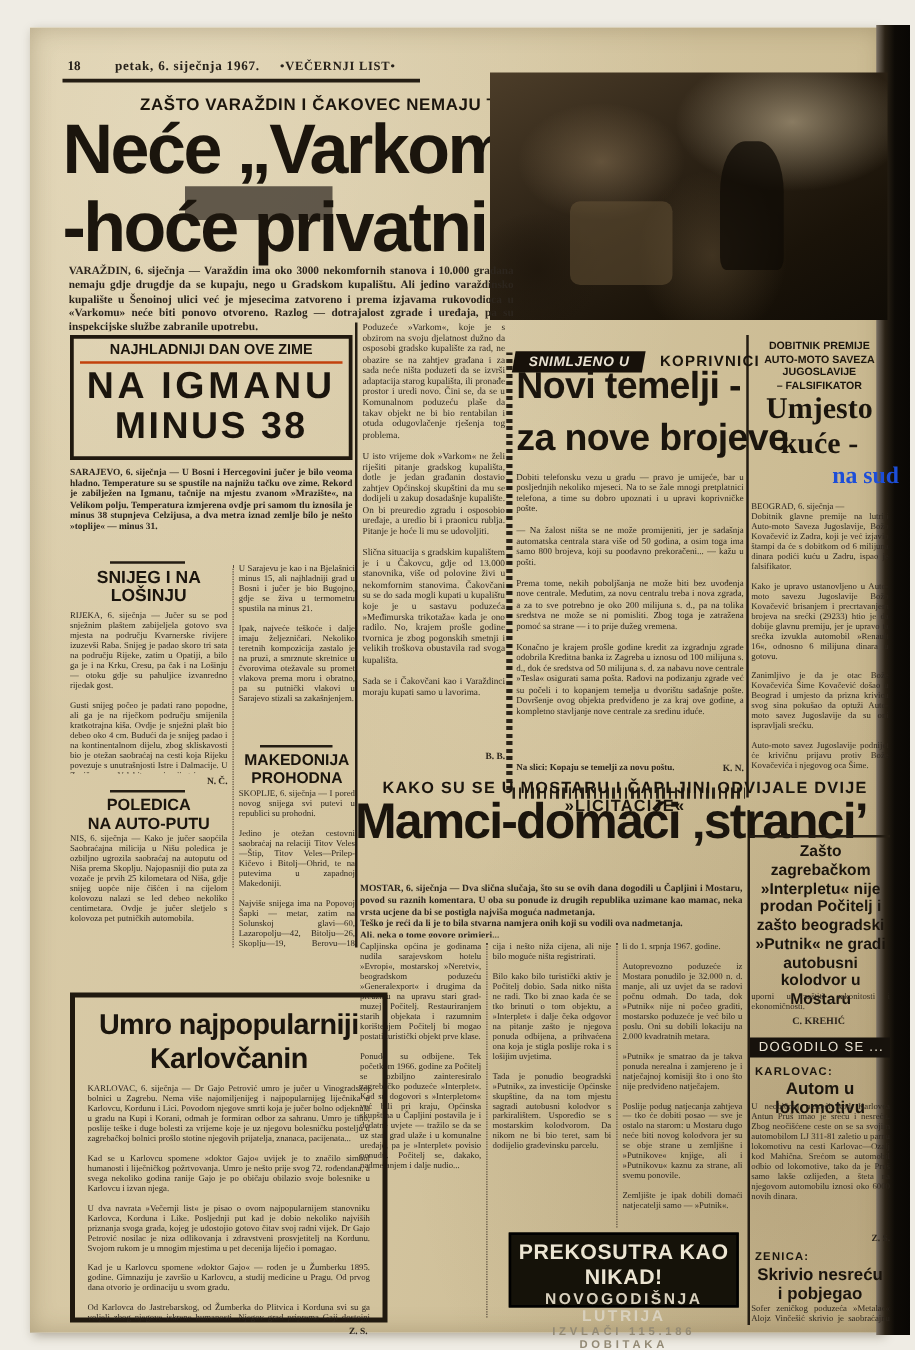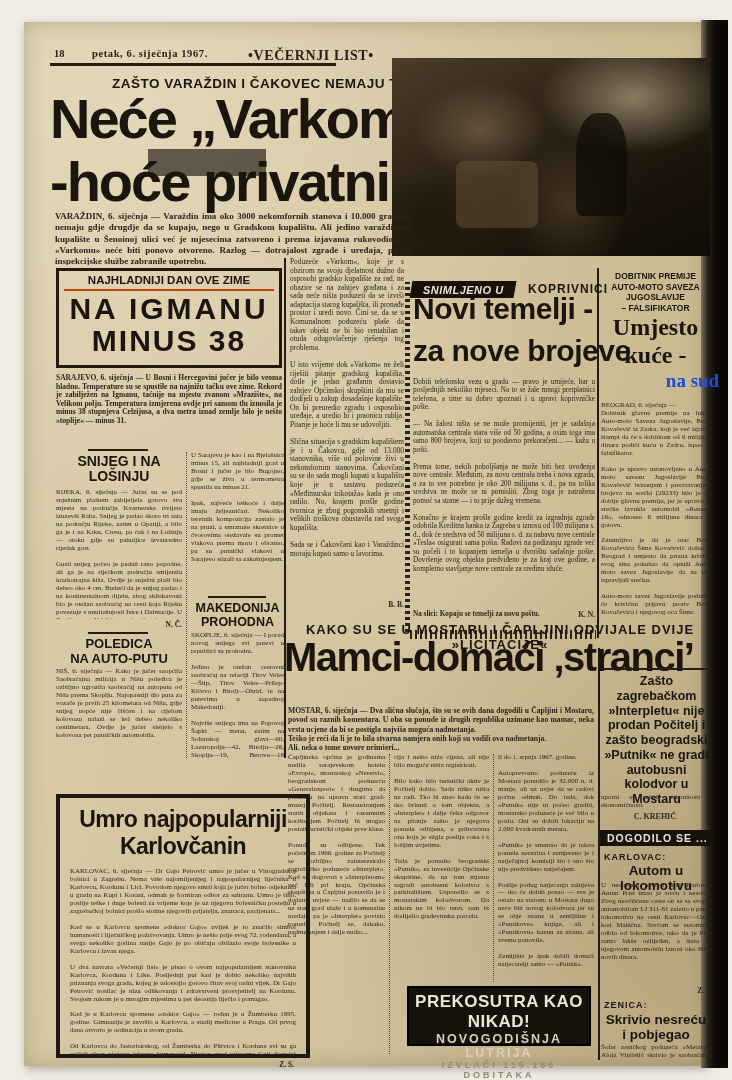--- a/index.html
+++ b/index.html
@@ -34,33 +34,33 @@
       linear-gradient(152deg,#4c3d29 0%,#2d2316 40%,#1a1309 74%,#100c06 100%);}
   .boxframe{border:3px solid #20190f;box-sizing:border-box;}
   .badge{background:#17110a;transform:skewX(-10deg);display:flex;
     align-items:center;justify-content:center;}
   .badge span{transform:skewX(10deg);color:#e9e2d2;font-style:italic;
     font-family:"Liberation Sans",sans-serif;font-weight:bold;font-size:11px;letter-spacing:.5px;}
   .hatchv{background:repeating-linear-gradient(0deg,#2a2317 0 3px,transparent 3px 6px);}
   .hatchh{background:repeating-linear-gradient(90deg,#2a2317 0 2px,transparent 2px 5px);}
   .adbox{background:#151209;border:2px solid #000;box-sizing:border-box;text-align:center;}
   .blackbar{background:#17120c;color:#ece5d4;font-family:"Liberation Sans",sans-serif;
-    font-weight:bold;}
+    font-weight:normal;}
   .smudge{background:rgba(74,66,55,.85);}
   .prewrap{white-space:pre-line;}
 </style>
 </head>
 <body>
 
 <div class="abs paper"></div>
 <div class="abs darkstrip"></div>
 
 <div class="abs ink bold" style="left:54px;top:48px;font-size:10.5px;">18</div>
 <div class="abs ink bold" style="left:92px;top:48px;font-size:10.5px;letter-spacing:.6px;">petak, 6. siječnja 1967.</div>
-<div class="abs ink bold" style="left:248px;top:48px;font-size:14px;letter-spacing:.6px;">•VEČERNJI LIST•</div>
+<div class="abs ink bold" style="left:224px;top:48px;font-size:10px;letter-spacing:.6px;">•VEČERNJI LIST•</div>
 <div class="abs rule" style="left:50px;top:63px;width:286px;height:3px;"></div>
 
 <div class="abs headline" style="left:112px;top:76px;font-size:13.5px;font-weight:bold;letter-spacing:.5px;">ZAŠTO VARAŽDIN I ČAKOVEC NEMAJU TOPLO KUPALIŠTE</div>
 <div class="abs smudge" style="left:148px;top:149px;width:118px;height:27px;"></div>
 <div class="abs headline" style="left:50px;top:90px;font-size:56px;line-height:58px;letter-spacing:-2px;">Neće „Varkom”</div>
 <div class="abs headline" style="left:50px;top:153px;font-size:56px;line-height:58px;letter-spacing:-2px;">-hoće privatnik</div>
 
 <div class="abs photo" style="left:392px;top:58px;width:318px;height:198px;">
   <div class="abs" style="left:58%;top:28%;width:16%;height:52%;background:rgba(15,11,6,.75);border-radius:40% 40% 10% 10%;"></div>
   <div class="abs" style="left:20%;top:52%;width:26%;height:34%;background:rgba(110,90,60,.45);border-radius:8px;"></div>

